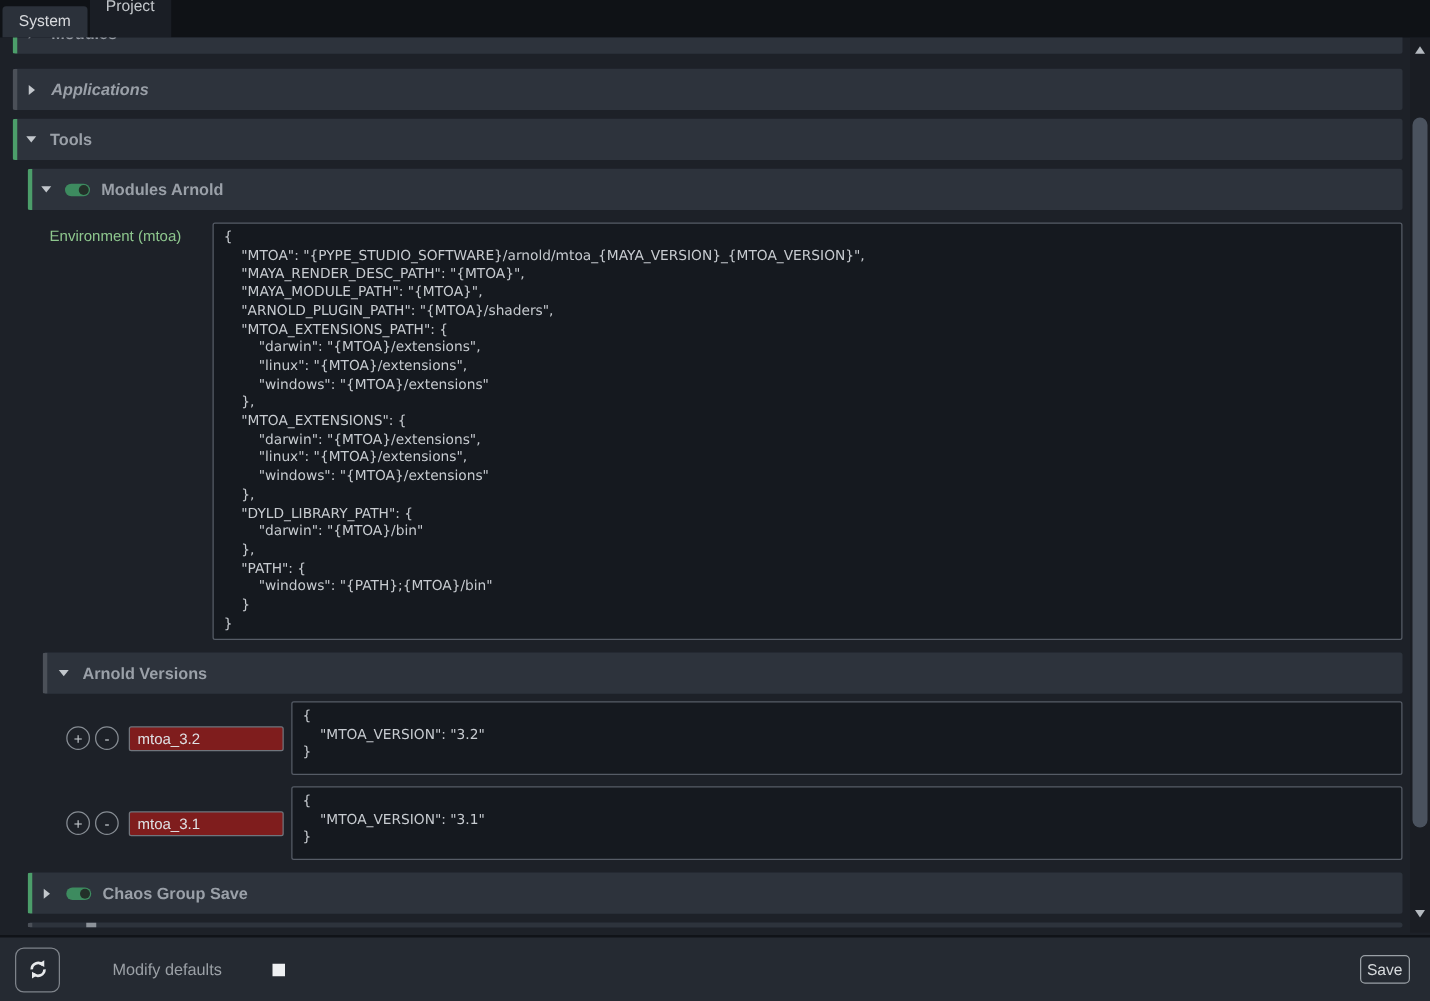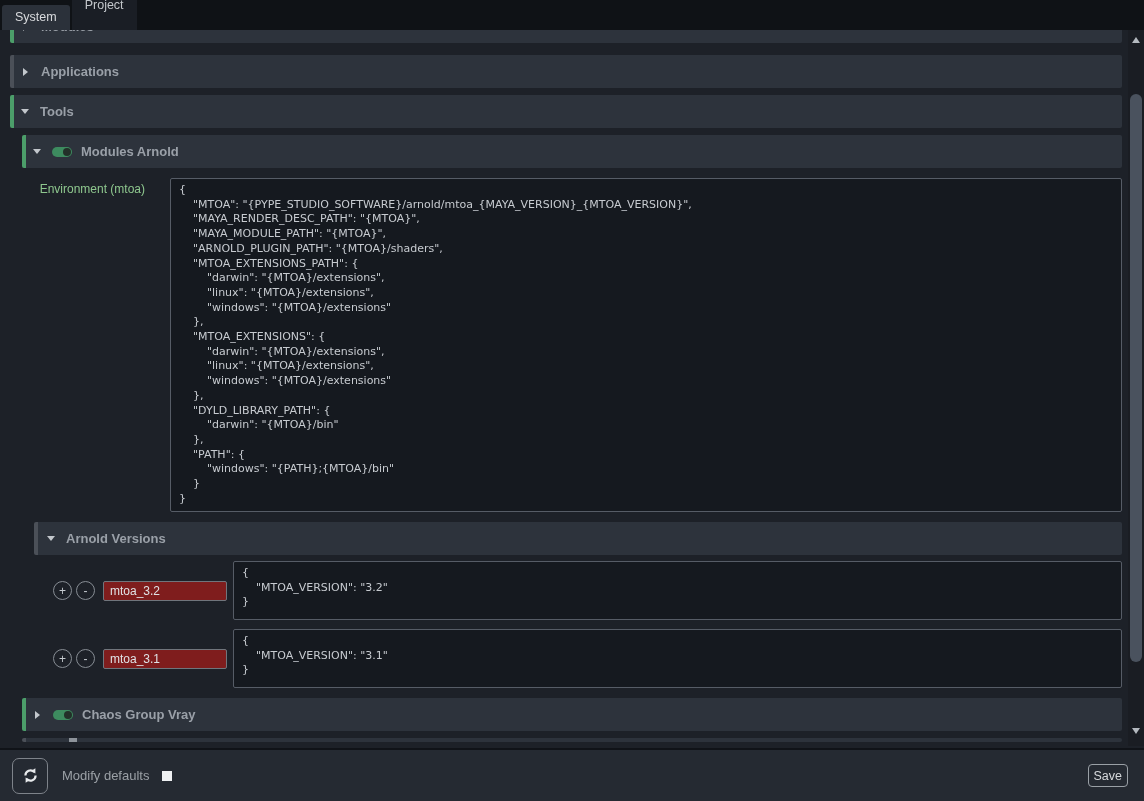--- a/index.html
+++ b/index.html
@@ -28,21 +28,21 @@
   .arrow { display:inline-block; width:0; height:0; }
   .arrow.right { border-top:4px solid transparent; border-bottom:4px solid transparent;
     border-left:5px solid #c2c7cc; margin:0 13px 0 3px; }
   .arrow.down { border-left:4px solid transparent; border-right:4px solid transparent;
     border-top:5px solid #c2c7cc; margin:0 11px 0 1px; }
   .toggle { width:20px; height:10px; border-radius:5px; background:#3d8b5f;
     position:relative; margin-right:9px; }
   .toggle::after { content:""; position:absolute; right:1px; top:1px; width:8px;
     height:8px; border-radius:50%; background:#233029; }
   .clipped { margin-top:-20px; }
-  .row-applications { margin-top:12px; }
+  .row-applications { margin-top:12px;font-style:italic; }
   .row-tools { margin-top:7px; }
   .row-arnold { margin-top:7px; margin-left:12px; }
   
   .env-row { display:flex; margin-top:10px;gap:20px; }
   .env-label { width:135px; text-align:right; padding-top:4px; font-size:12px;
     color:#8ec78e; flex:none; }
   .code-field { flex:1; margin-left:5px; background:#15191f;
     border:1px solid #565c66; border-radius:2px; padding:4px 8px;
     font-family:"DejaVu Sans", sans-serif; font-size:11px; line-height:14.7px;
     color:#c7cbd0; white-space:pre; overflow:hidden; }
@@ -71,21 +71,21 @@
     align-items:center; justify-content:center; }
   .sb-arrow.up { top:3px; } .sb-arrow.down-btn { bottom:8px; }
   .sb-tri-up { width:0; height:0; border-left:4px solid transparent;
     border-right:4px solid transparent; border-bottom:6px solid #b4b9bf; }
   .sb-tri-down { width:0; height:0; border-left:4px solid transparent;
     border-right:4px solid transparent; border-top:6px solid #b4b9bf; }
   .sb-thumb { position:absolute; left:2px; top:64px; width:12px; height:568px;
     background:#4a525e; border-radius:6px; }
   
   .footer { position:absolute; left:0; right:0; bottom:0; height:53px;
-    background:#252a32; border-top:2px solid #101318; display:flex; align-items:center; }
+    background:#252a32; border-top:2px solid #101318; display:flex; align-items:center;gap:28px; }
   .refresh-btn { width:36px; height:36px; margin-left:12px; border:1px solid #7e838a;
     border-radius:7px; background:transparent; display:flex; align-items:center;
     justify-content:center; cursor:default; }
   .modify-label { margin-left:14px; font-size:13px; color:#9ba0a6; }
   .modify-check { width:10px; height:10px; background:#eef0f2; margin-left:13px; }
   .save-btn { position:absolute; right:16px; top:14px; height:23px; padding:0 5px;
     border:1px solid #9aa0a6; border-radius:4px; background:transparent;
     color:#d6d9dc; font-size:12.5px; font-family:"Liberation Sans", sans-serif; cursor:default; }
 </style>
 </head>
@@ -165,21 +165,21 @@
       <button class="circle-btn">-</button>
       <input class="key-input" value="mtoa_3.1" style="">
       <div class="code-field version-field">{
     "MTOA_VERSION": "3.1"
 }</div>
     </div>
 
     <div class="row green row-vray">
       <span class="arrow right"></span>
       <span class="toggle"></span>
-      <span class="row-title">Chaos Group Vray</span>
+      <span class="row-title">Chaos Group Save</span>
     </div>
 
     <div class="row sliver">
       <span class="sliver-dot"></span>
     </div>
 
   </div>
 
   <div class="scrollbar" style="right:0;">
     <div class="sb-arrow up">

